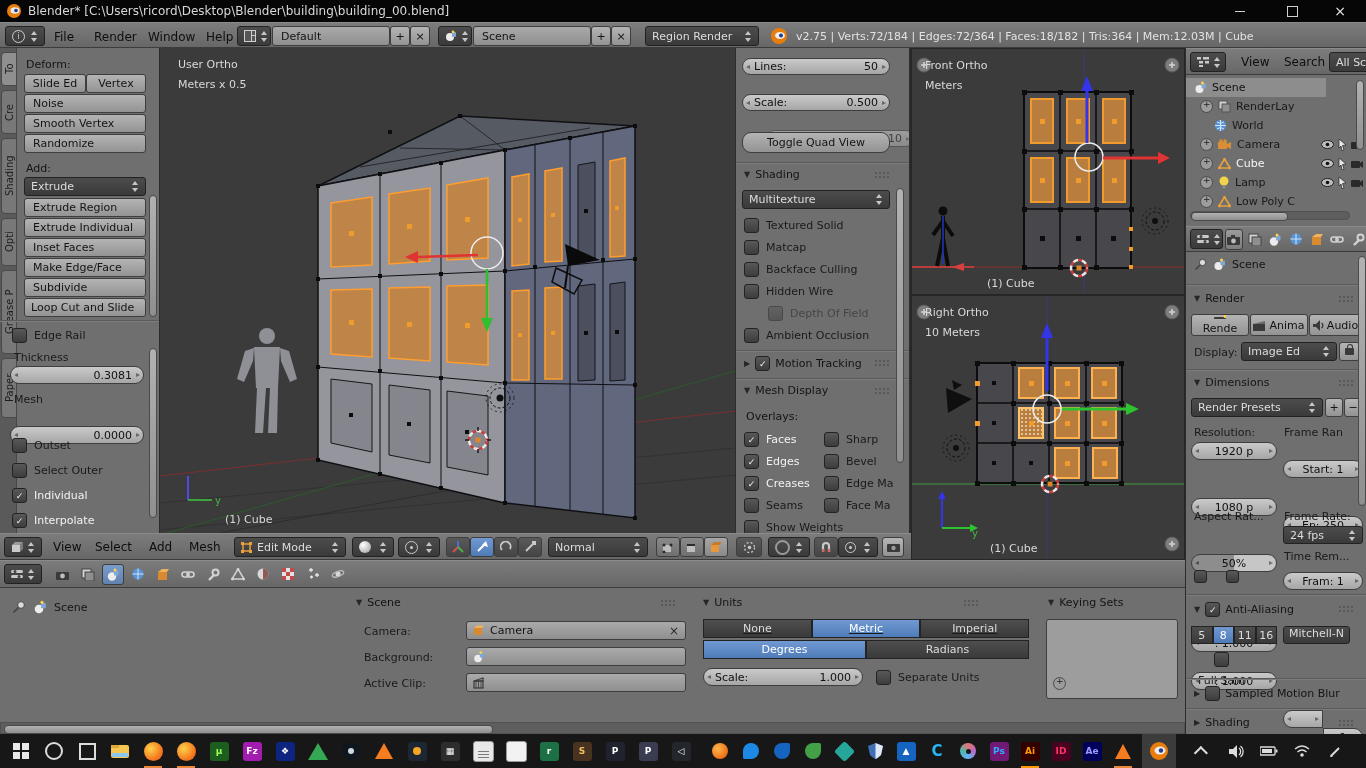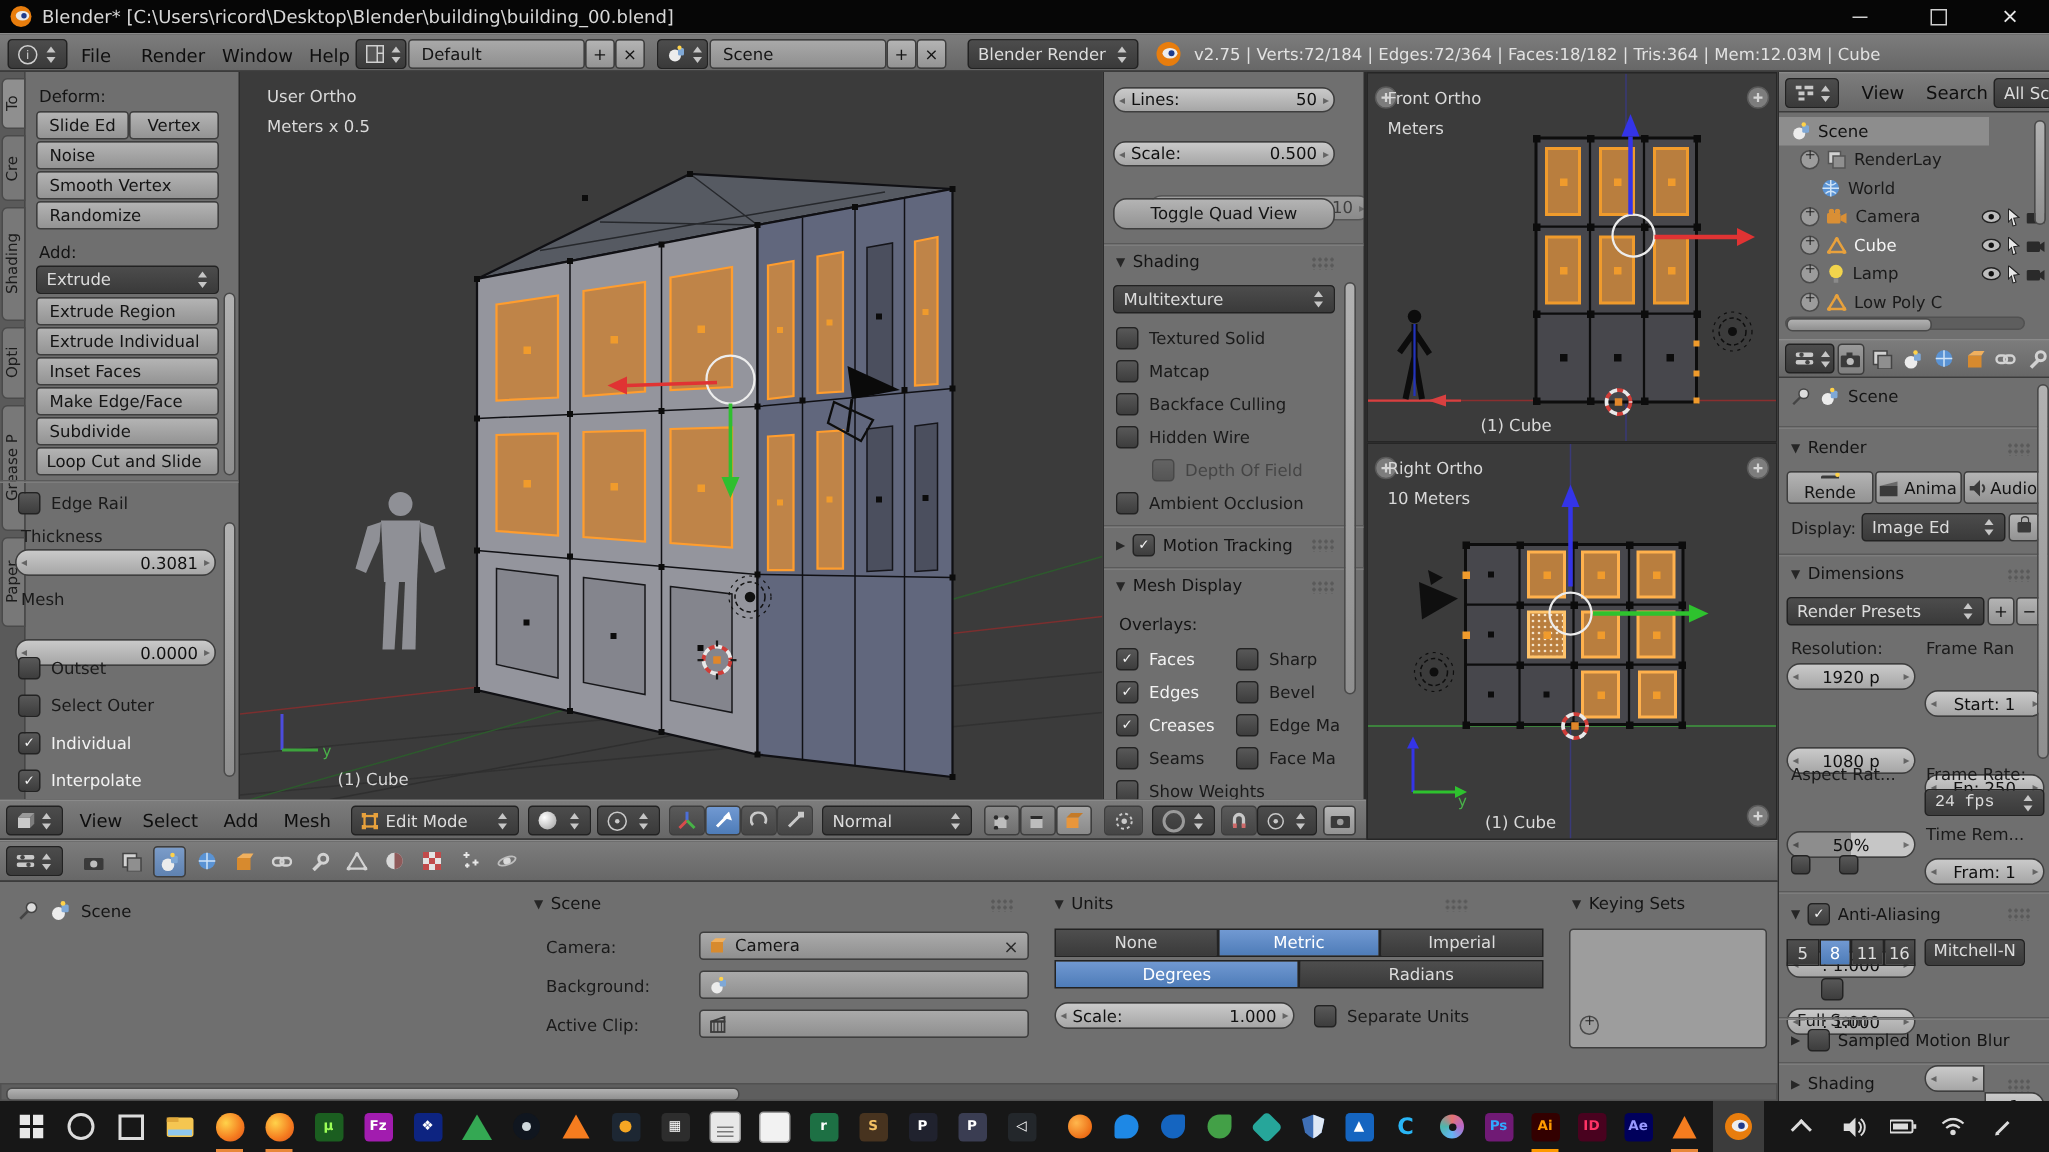--- a/index.html
+++ b/index.html
@@ -111,21 +111,21 @@
         </svg>
       </span>
       <span class="ud"></span>
   </div>
   <div class="a btn" style="left:473px;top:3px;width:118px;height:20px;justify-content:flex-start;padding-left:8px;background:linear-gradient(#a9a9a9,#8f8f8f);">
       <span>Scene</span>
     </div>
   <div class="a btn" style="left:591px;top:3px;width:20px;height:20px;">+</div>
   <div class="a btn" style="left:611px;top:3px;width:20px;height:20px;">×</div>
   <div class="a dd" style="left:645px;top:3px;width:114px;height:20px;">
-      <span>Blender Render</span>
+      <span>Region Render</span>
       <span class="ud"></span>
     </div>
   <span class="a" style="left:770px;top:4px;">
       <svg width="18" height="18">
         <circle cx="9" cy="9" r="8" fill="#e87d0d"></circle>
         <ellipse cx="10" cy="8.5" rx="5" ry="3.5" fill="#ededed"></ellipse>
         <circle cx="11" cy="8.5" r="2" fill="#1f3b8a"></circle>
       </svg>
     </span>
   <span class="a" style="left:796px;top:7px;color:#e2e2e2;font-size:11px;">v2.75 | Verts:72/184 | Edges:72/364 | Faces:18/182 | Tris:364 | Mem:12.03M | Cube</span>
@@ -1073,21 +1073,21 @@
       <span>50%</span>
     </div>
   <div class="a sl" style="left:97px;top:256px;width:80px;height:18px;justify-content:center;">
       <span>Fram: 1</span>
     </div>
   <span class="a" style="left:8px;top:284px;">Aspect Rat...</span>
   <span class="a" style="left:98px;top:284px;">Frame Rate:</span>
   <div class="a sl" style="left:5px;top:300px;width:86px;height:18px;justify-content:center;">
       <span>: 1.000</span>
     </div>
-  <div class="a dd" style="left:97px;top:300px;width:80px;height:18px;font-family:Liberation Mono, monospace;">
+  <div class="a dd" style="left:97px;top:300px;width:80px;height:18px;">
       <span>24 fps</span>
       <span class="ud"></span>
     </div>
   <div class="a sl" style="left:5px;top:320px;width:86px;height:18px;justify-content:center;">
       <span>: 1.000</span>
     </div>
   <span class="a" style="left:98px;top:324px;">Time Rem...</span>
   <span class="a chk" style="left:8px;top:344px;"></span>
   <span class="a chk" style="left:40px;top:344px;"></span>
   <div class="a sl" style="left:97px;top:340px;width:40px;height:18px;border-radius:9px 0 0 9px;"></div>
@@ -1274,21 +1274,21 @@
         <polygon points="1,4 10,1 10,4" fill="none" stroke="#3a3a3a" stroke-width="1.2"></polygon>
         <path d="M3,4 V11 M5.5,4 V11 M8,4 V11" stroke="#3a3a3a" stroke-width="0.8"></path>
       </svg>
   </div>
 
   <div class="a ph" style="left:703px;top:8px;">
       <span class="tri">▼</span>
       <span>Units</span>
     </div>
   <div class="a grip" style="left:963px;top:11px;"></div>
-  <div class="a seg" style="left:703px;top:31px;width:326px;height:19px;">
+  <div class="a seg" style="left:703px;top:31px;width:326px;height:19px;text-decoration:underline;">
     <span class="sg">None</span>
     <span class="sg on">Metric</span>
     <span class="sg">Imperial</span>
   </div>
   <div class="a seg" style="left:703px;top:52px;width:326px;height:19px;">
     <span class="sg on">Degrees</span>
     <span class="sg">Radians</span>
   </div>
   <div class="a sl" style="left:703px;top:80px;width:160px;height:18px;">
       <span>Scale:</span>

